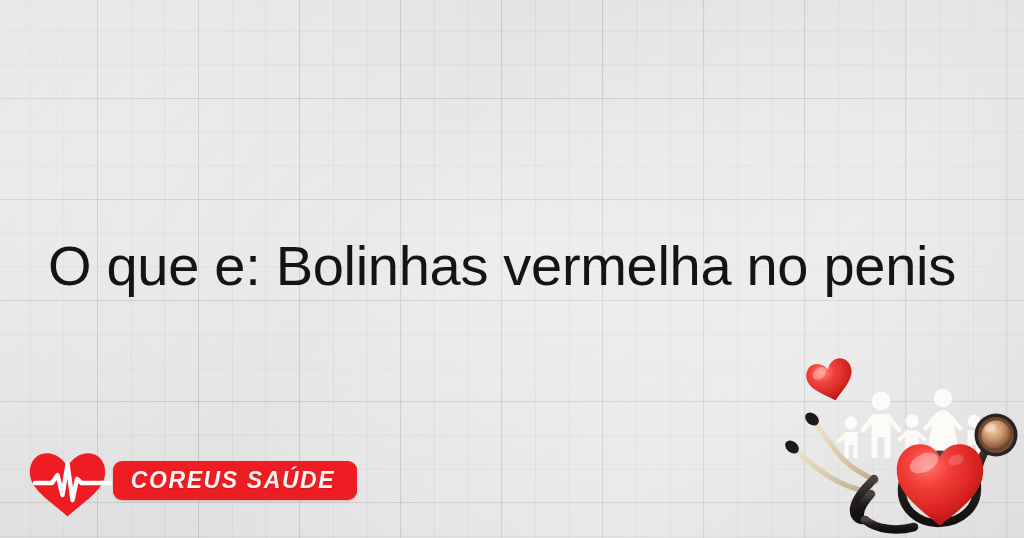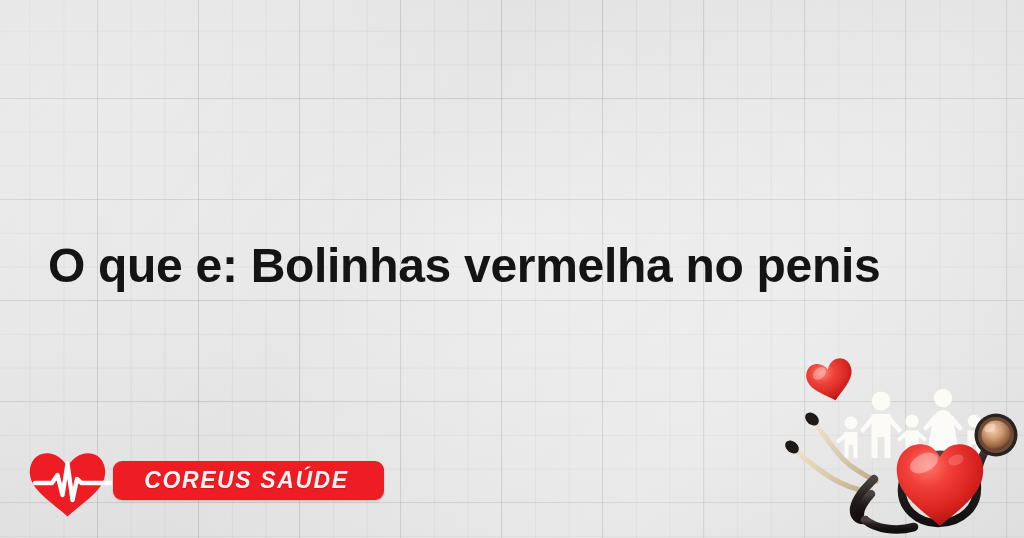--- a/index.html
+++ b/index.html
@@ -46,23 +46,23 @@
     background: radial-gradient(ellipse at 48% 46%, rgba(255,255,255,0.30) 0%, rgba(255,255,255,0.0) 55%, rgba(205,205,205,0.28) 100%);
     pointer-events: none;
   }
 
   
   .headline {
     position: absolute;
     left: 48px;
     top: 235px;
     width: 950px;
-    font-size: 48px;
+    font-size: 56px;
     line-height: 62px;
-    font-weight: 700;
+    font-weight: 400;
     color: #141414;
     letter-spacing: -0.3px;
     white-space: nowrap;
   }
 
   
   .brand {
     position: absolute;
     left: 28px;
     top: 448px;
@@ -73,21 +73,21 @@
     position: absolute;
     left: 0;
     top: 2px;
     width: 84px;
     height: 68px;
   }
   .brand-badge {
     position: absolute;
     left: 85px;
     top: 13px;
-    width: 271px;
+    width: 244px;
     height: 39px;
     background: #ee1c23;
     border-radius: 9px;
     box-shadow: 0 1px 2px rgba(120,0,0,0.22);
   }
   .brand-badge-text {
     position: absolute;
     left: 0; right: 0; top: 0; bottom: 0;
     display: flex;
     align-items: center;

